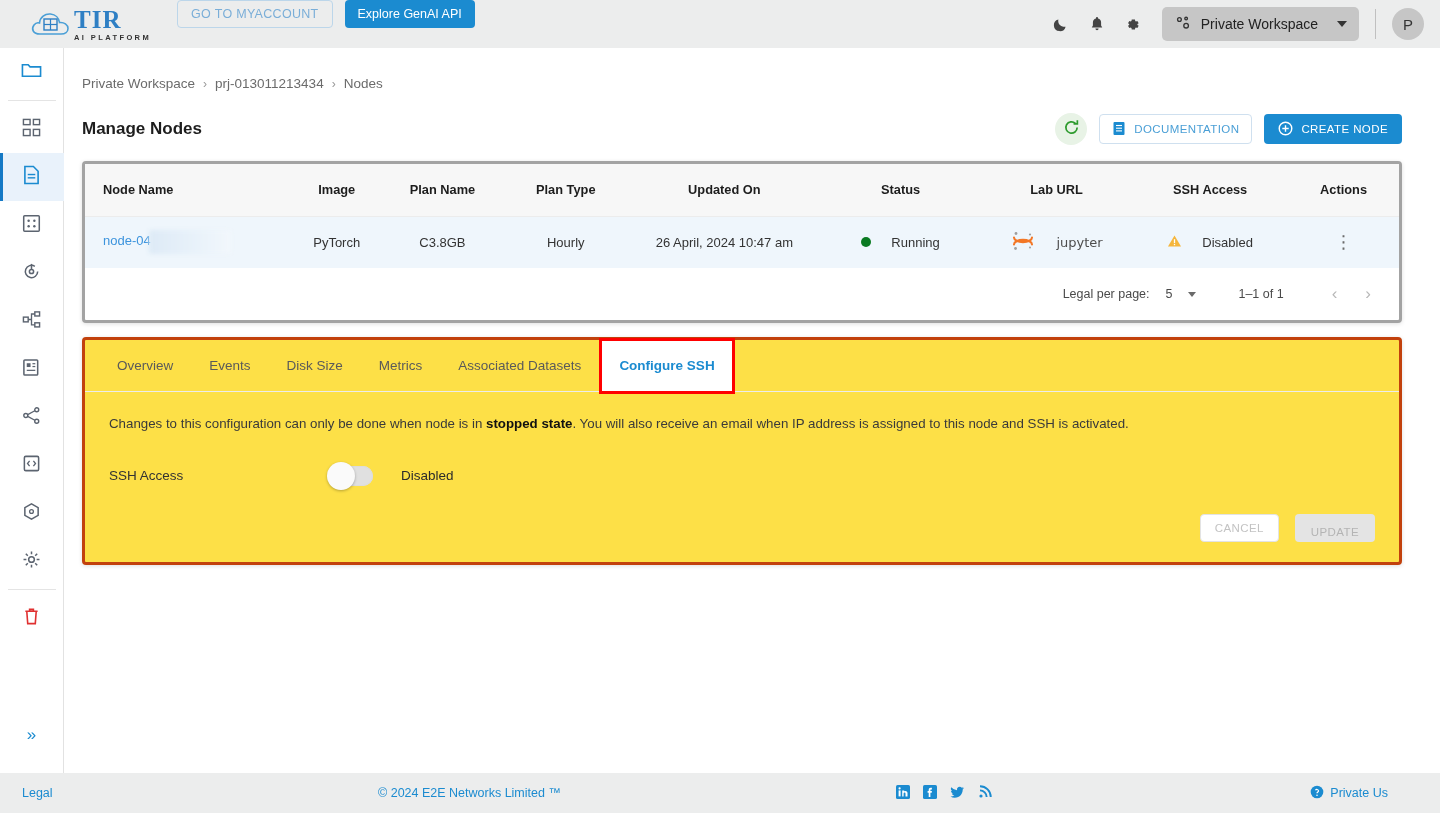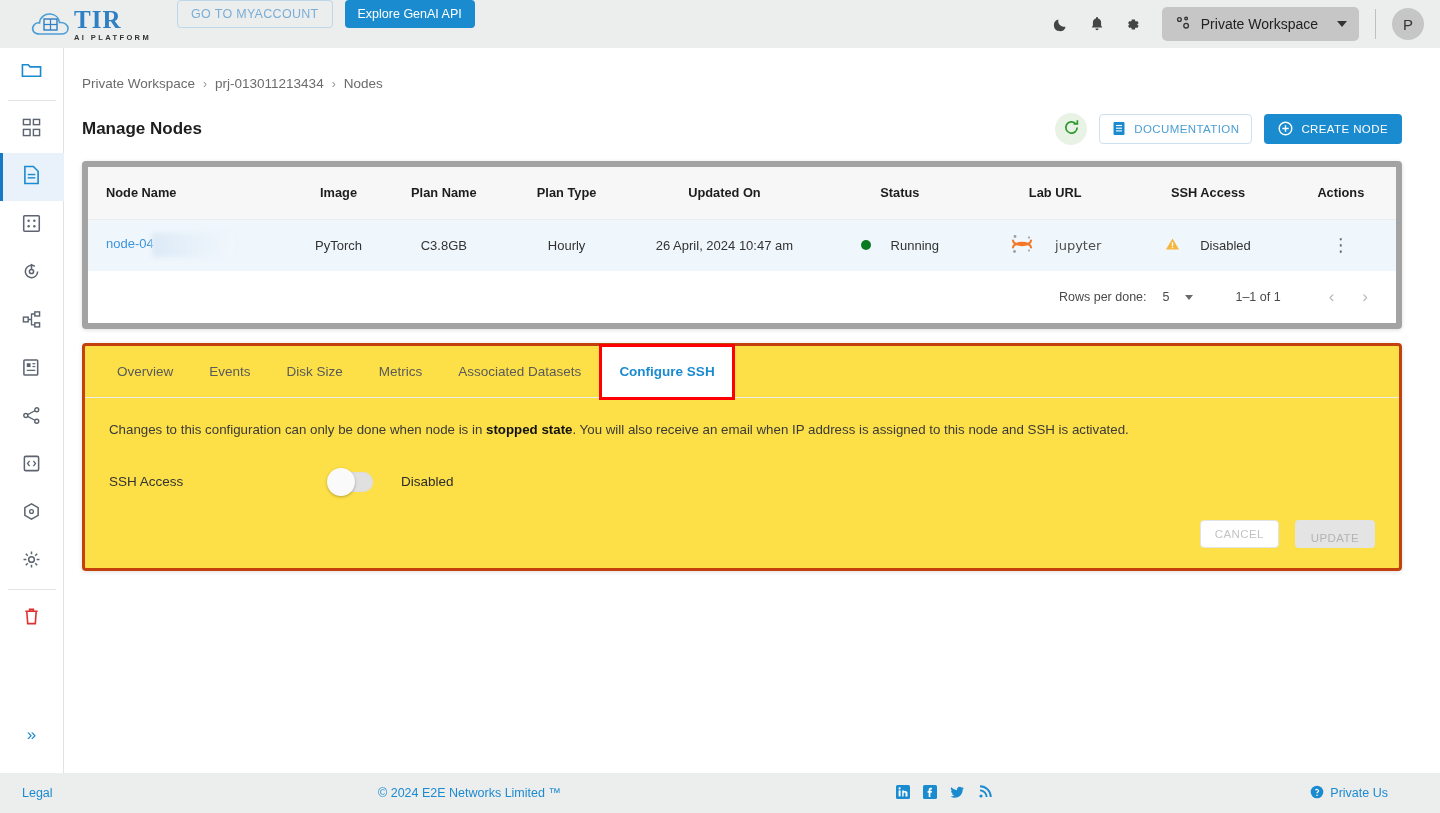--- a/index.html
+++ b/index.html
@@ -128,21 +128,21 @@
     height: 30px; padding: 0 14px;
     border: none; border-radius: 4px; background: #1b8bd0; color: #fff;
     font-size: 11.5px; letter-spacing: .4px;
     display: flex; align-items: center; gap: 8px; cursor: pointer;
   }
 
   
   .card {
     margin-top: 14px;
     background: #fff;
-    border: 6px solid #a3a3a3;
+    border: 3px solid #a3a3a3;
     border-radius: 4px;
     box-shadow: 0 1px 4px rgba(0,0,0,.13);
   }
   table.nodes { width: 100%; border-collapse: collapse; table-layout: fixed; }
   table.nodes thead tr { background: #f7f7f7; height: 52px; }
   table.nodes th {
     font-size: 12.8px; font-weight: 700; color: #1d1d1d; text-align: center;
     border-bottom: 1px solid #ececec;
   }
   table.nodes th.left { text-align: left; padding-left: 18px; }
@@ -541,21 +541,21 @@
             </span>
           </td>
           <td>
             <span class="kebab">⋮</span>
           </td>
         </tr>
       </tbody>
     </table>
 
     <div class="pager">
-      <span class="pager-label">Rows per done:</span>
+      <span class="pager-label">Legal per page:</span>
       <span class="rows-select">
         <span>5</span>
         <span class="sel-caret"></span>
       </span>
       <span class="range-lbl">1–1 of 1</span>
       <span class="pg-arrow">‹</span>
       <span class="pg-arrow">›</span>
     </div>
   </div>
 

